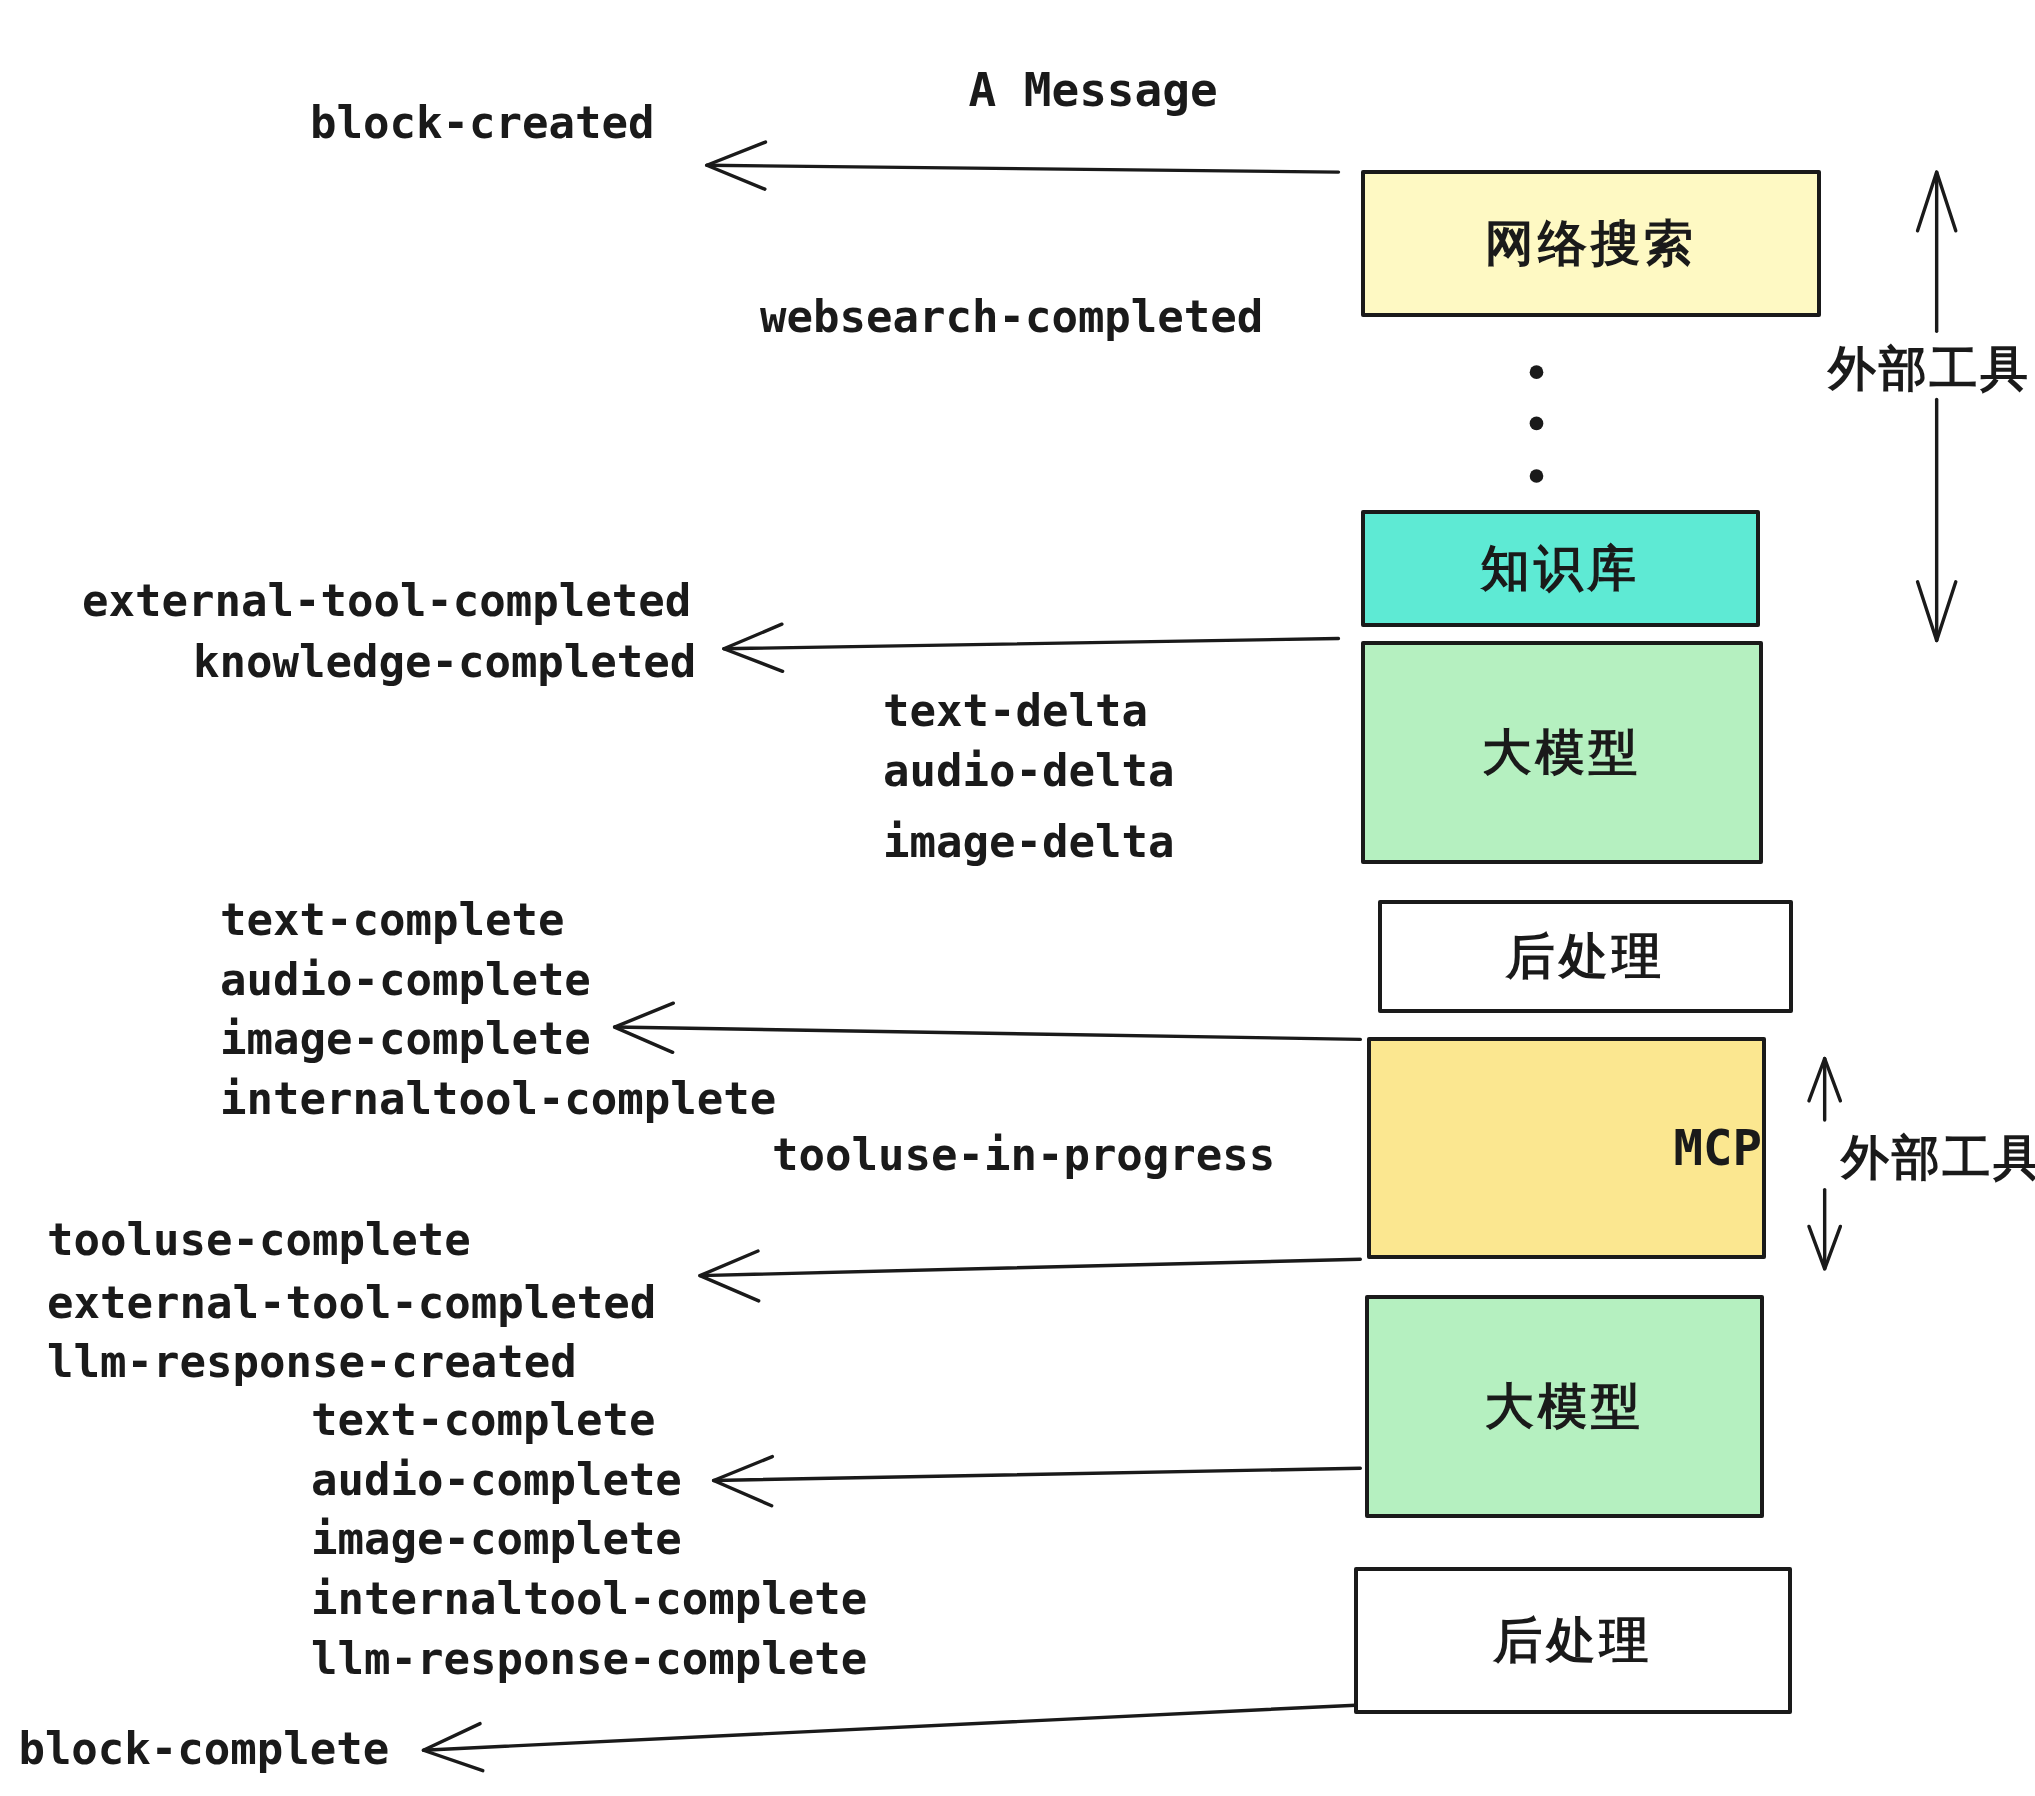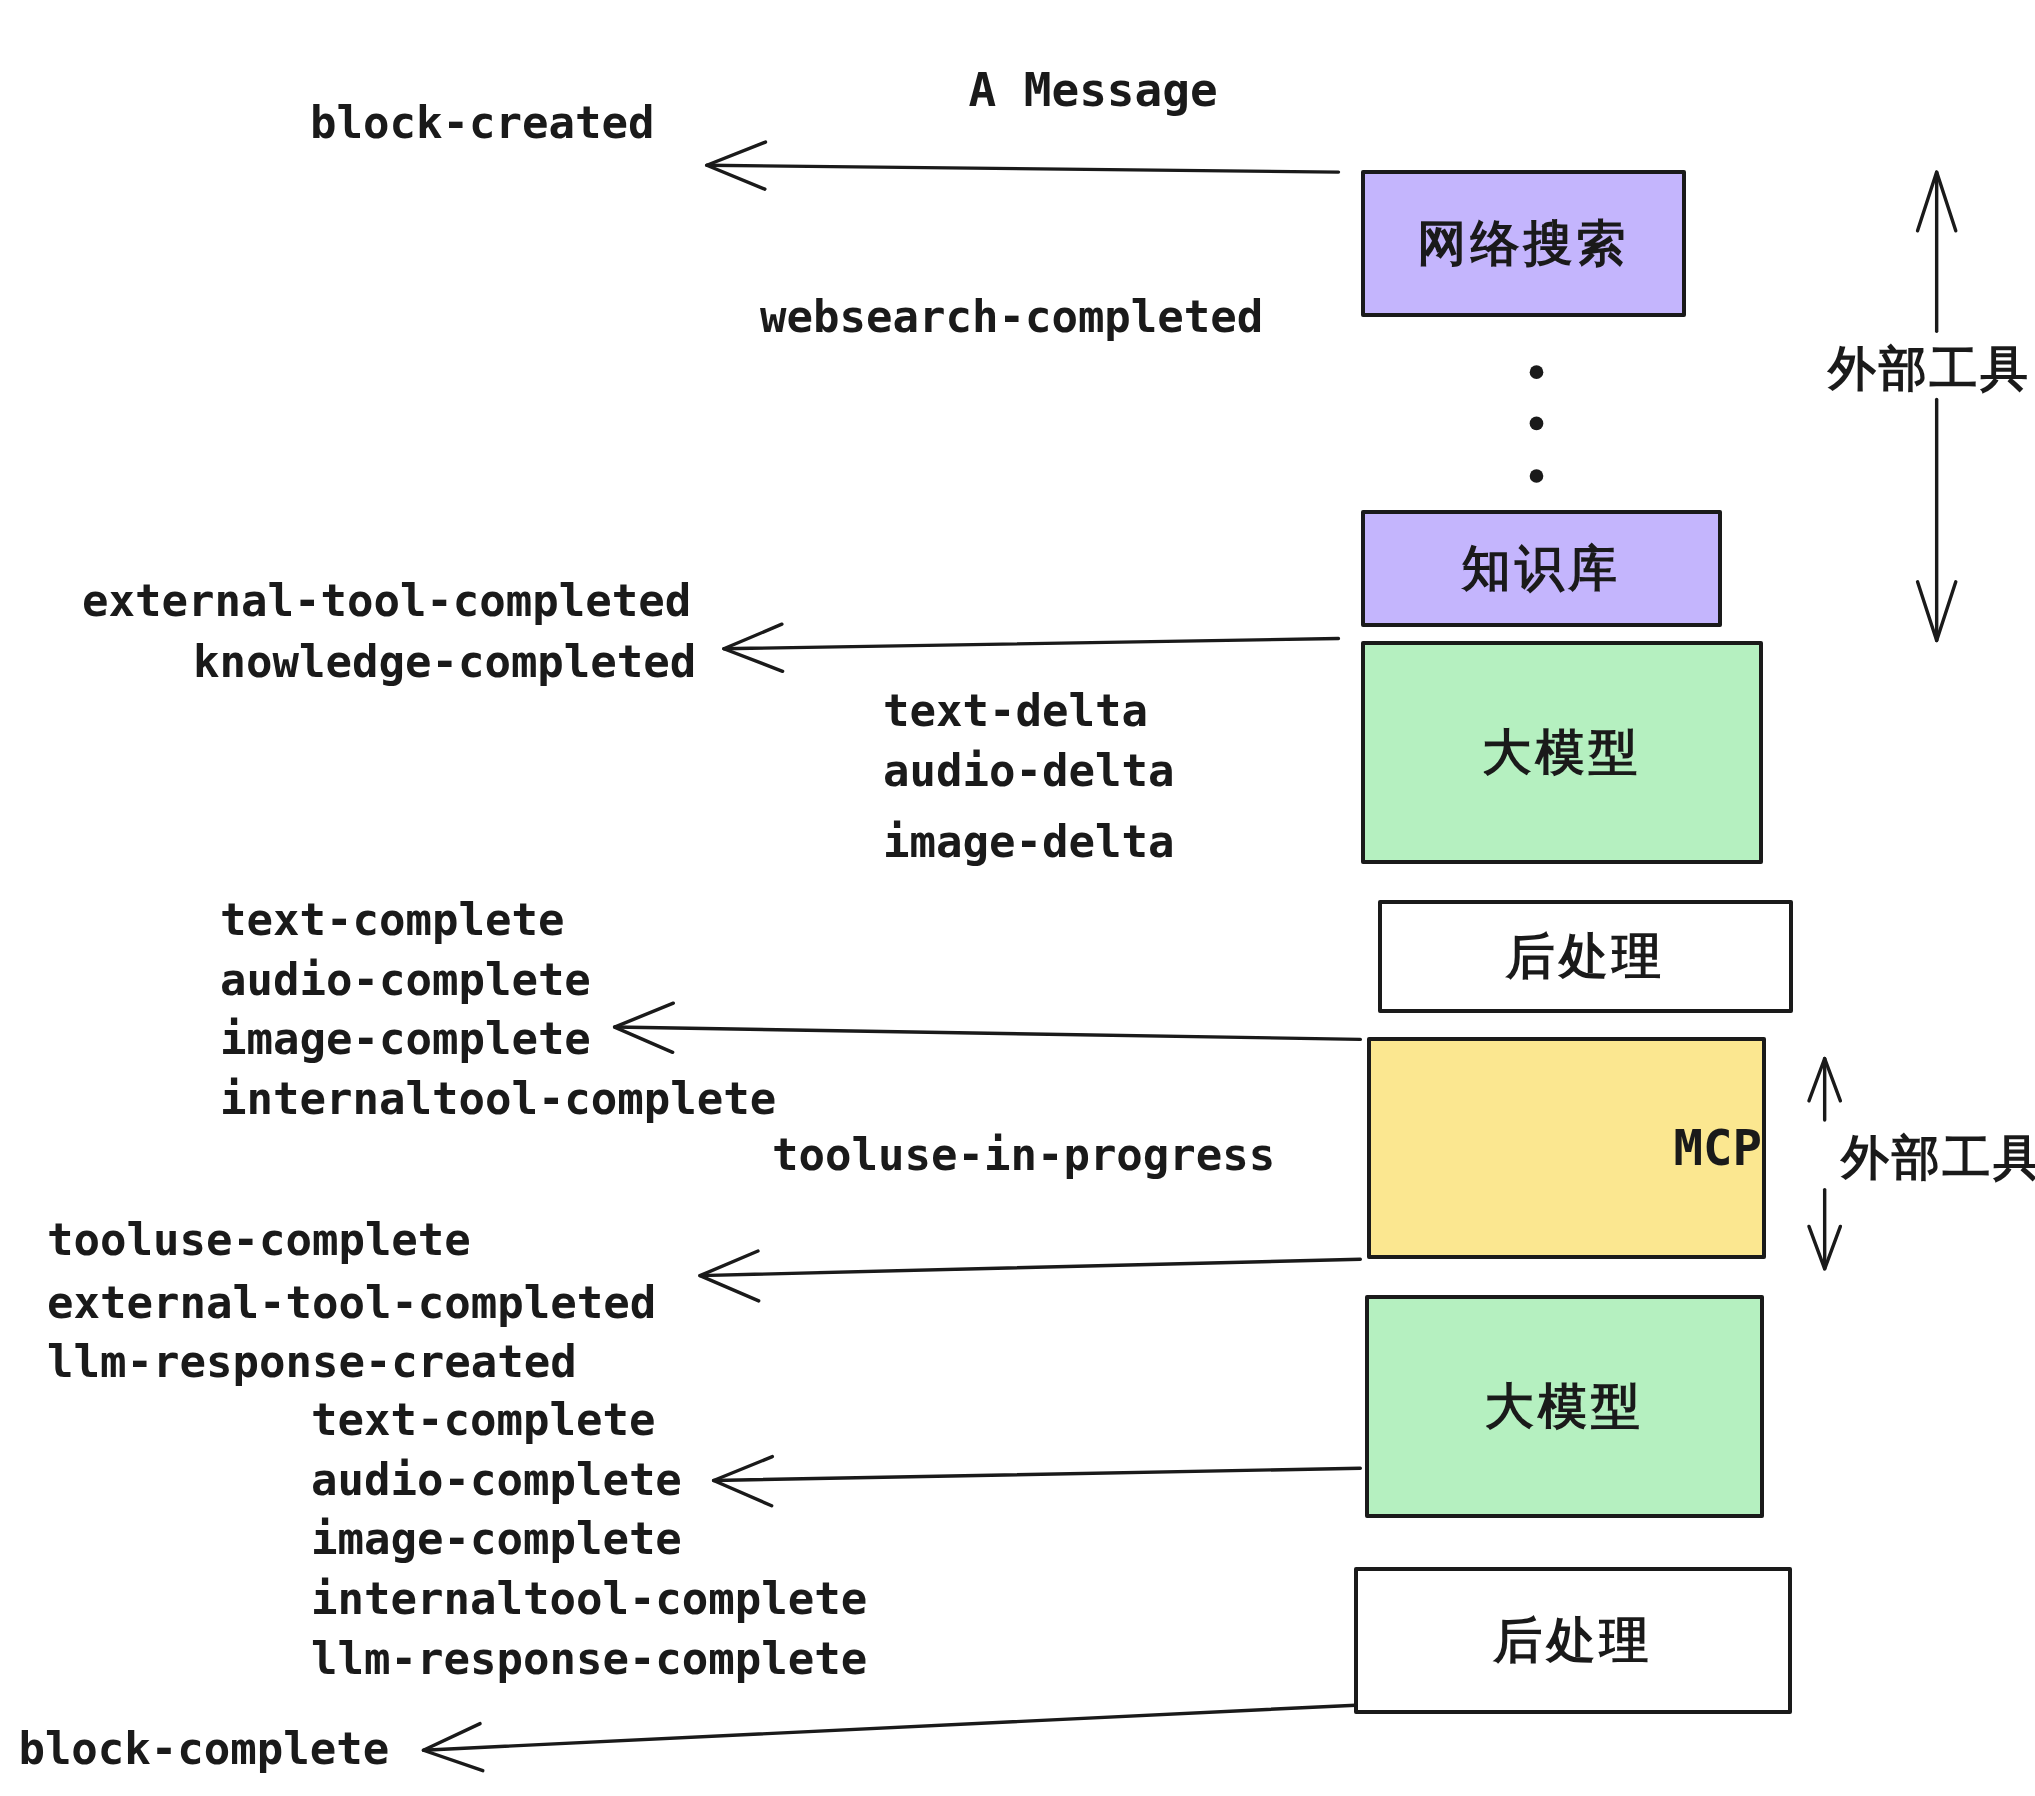--- a/index.html
+++ b/index.html
@@ -36,24 +36,24 @@
   <div class="ev" style="left:47px;top:1239px;">tooluse-complete</div>
   <div class="ev" style="left:47px;top:1302px;">external-tool-completed</div>
   <div class="ev" style="left:47px;top:1361px;">llm-response-created</div>
   <div class="ev" style="left:311px;top:1419px;">text-complete</div>
   <div class="ev" style="left:311px;top:1479px;">audio-complete</div>
   <div class="ev" style="left:311px;top:1538px;">image-complete</div>
   <div class="ev" style="left:311px;top:1598px;">internaltool-complete</div>
   <div class="ev" style="left:311px;top:1658px;">llm-response-complete</div>
   <div class="ev" style="left:18.4px;top:1748px;">block-complete</div>
 
-  <div class="box" style="left:1361px;top:170px;width:325px;height:147px;background:#c4b5fd;">
+  <div class="box" style="left:1361px;top:170px;width:460px;height:147px;background:#fef9c3;">
     <span class="lbl">网络搜索</span>
   </div>
-  <div class="box" style="left:1361px;top:510px;width:361px;height:117px;background:#c4b5fd;">
+  <div class="box" style="left:1361px;top:510px;width:399px;height:117px;background:#5eead4;">
     <span class="lbl">知识库</span>
   </div>
   <div class="box" style="left:1361px;top:641px;width:402px;height:223px;background:#b5f0c0;">
     <span class="lbl">大模型</span>
   </div>
   <div class="box" style="left:1378px;top:900px;width:415px;height:113px;background:#ffffff;">
     <span class="lbl">后处理</span>
   </div>
   <div class="box" style="left:1367px;top:1037px;width:399px;height:222px;background:#fbe790;justify-content:flex-end;">
     <span class="lbl mono">MCP</span>

